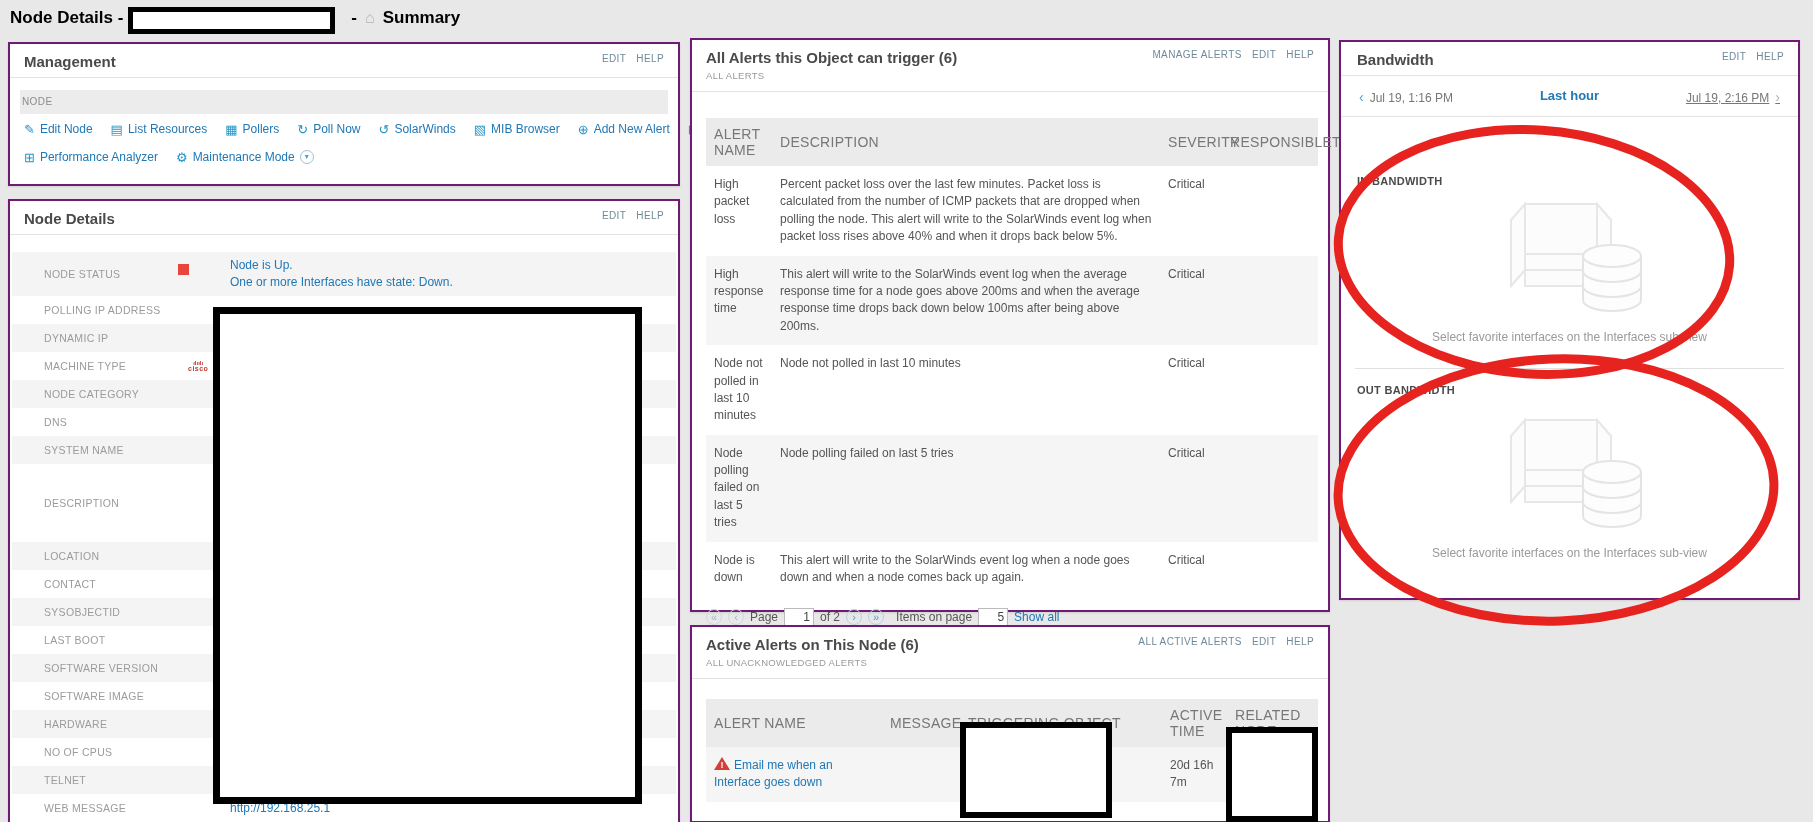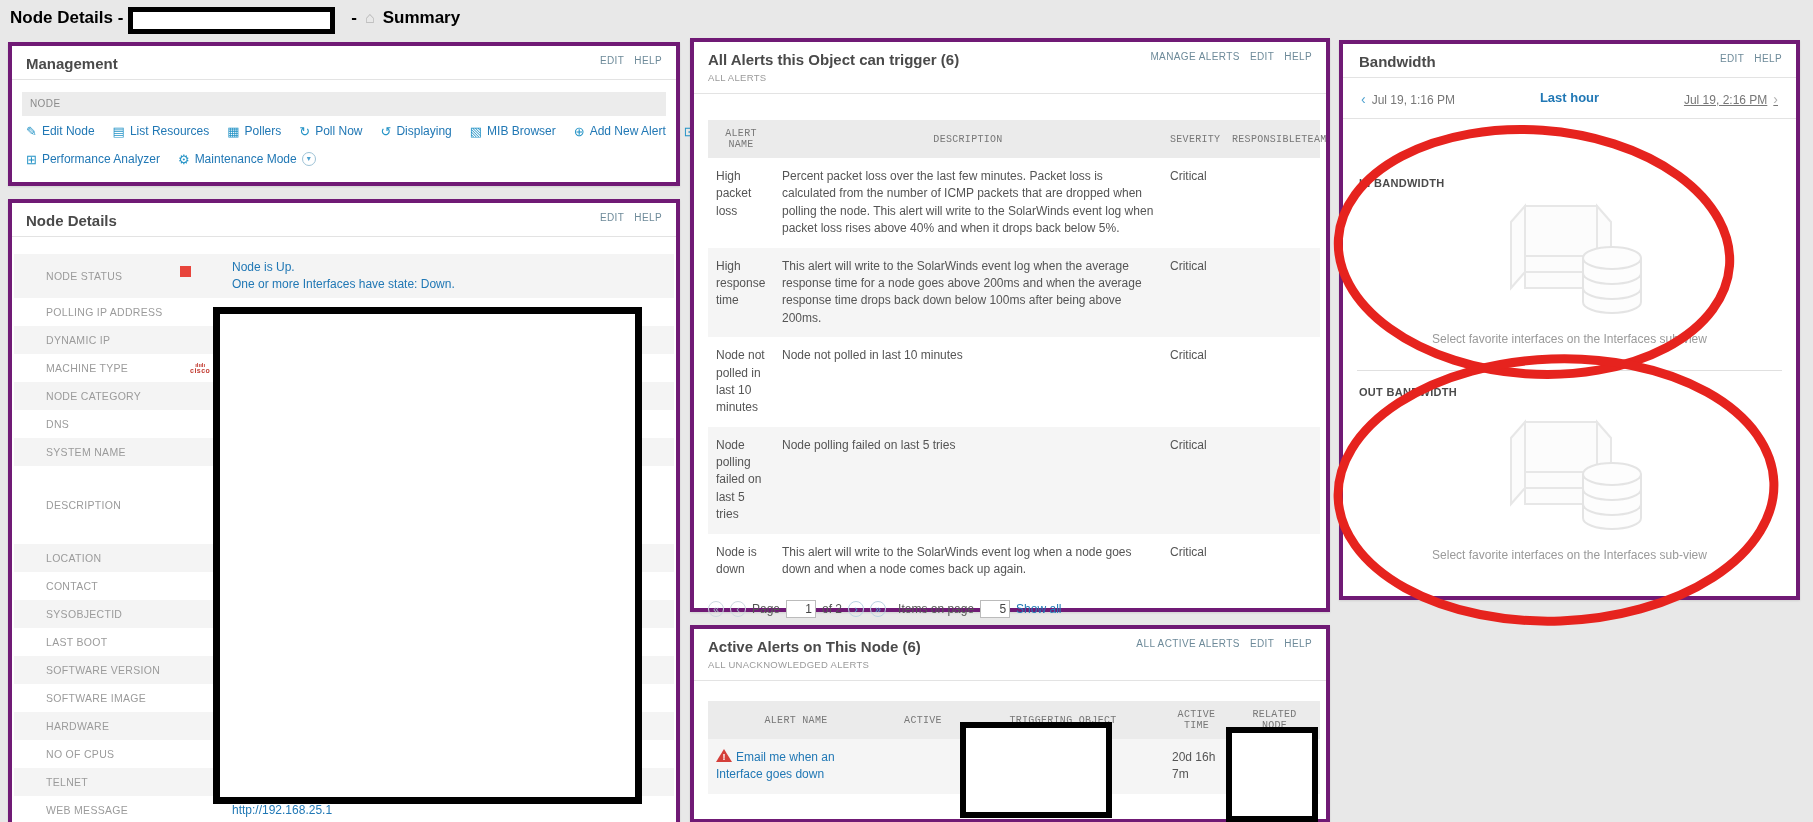--- a/index.html
+++ b/index.html
@@ -6,30 +6,30 @@
   html,body { background:#e8e8e8; }
   body { font-family:"Liberation Sans", sans-serif; }
   .screen { position:relative; width:1813px; height:822px; background:#e8e8e8; overflow:hidden; }
 
   
   .topbar { position:absolute; left:0; top:0; width:100%; height:36px; display:flex; align-items:center; gap:8px; padding-left:10px; }
   .topbar .t { font-size:17px; font-weight:bold; color:#000000; }
   .home-ico { color:#b5b5b5; font-size:16px; line-height:1; }
 
   
-  .panel { position:absolute; background:#fff; border:4px solid #701a75; box-shadow:0 1px 2px rgba(0,0,0,.10); }
+  .panel { position:absolute; background:#fff; border:2px solid #701a75; box-shadow:0 1px 2px rgba(0,0,0,.10); }
   .p-head { position:relative; height:34px; border-bottom:1px solid #e3e3e3; }
   .p-title { position:absolute; left:14px; top:9px; font-size:15px; font-weight:bold; color:#4a4a4a; }
   .p-sub { position:absolute; left:14px; top:30px; font-size:9.5px; color:#9a9a9a; letter-spacing:.3px; }
   .p-actions { position:absolute; right:14px; top:9px; font-size:10px; color:#6d8a99; letter-spacing:.4px; display:flex; gap:10px; }
   .p-actions span { cursor:pointer; }
   .tall-head { height:52px; }
 
   
-  .group-bar { position:absolute; left:10px; right:10px; top:46px; height:24px; background:#ececec; font-size:10px; color:#8a8a8a; letter-spacing:.4px; line-height:24px; padding-left:8px; }
+  .group-bar { position:absolute; left:10px; right:10px; top:46px; height:24px; background:#ececec; font-size:10px; color:#8a8a8a; letter-spacing:.4px; line-height:24px; padding-left:2px; }
   .mg-row { position:absolute; left:14px; right:10px; display:flex; gap:18px; align-items:center; }
   .mg-row1 { top:78px; }
   .mg-row2 { top:106px; }
   .mg-link { display:flex; align-items:center; gap:5px; font-size:12px; color:#2178b5; cursor:pointer; white-space:nowrap; }
   .mg-ico { color:#2493c6; font-size:13px; line-height:1; }
   .chev-circle { display:inline-block; width:14px; height:14px; border-radius:50%; border:1px solid #9dc2d6; color:#4da1cf; font-size:8px; line-height:12px; text-align:center; }
 
   
   .nd-row { position:absolute; left:2px; right:2px; display:flex; }
   .nd-row.gray { background:#f4f4f4; }
@@ -38,21 +38,21 @@
   .nd-value { flex:1; font-size:12px; color:#2178b5; align-self:center; line-height:1.4; }
   .status-ico { position:relative; width:24px; height:24px; border-radius:50%; background:#6fbf5a; }
   .status-ico::after { content:""; position:absolute; right:-3px; bottom:-3px; width:11px; height:11px; background:#e8453c; border:2px solid #f4f4f4; }
   .cisco { display:inline-block; text-align:center; color:#c23b31; line-height:.8; }
   .cisco .bars { display:block; font-size:6px; letter-spacing:0; font-weight:bold; }
   .cisco .word { display:block; font-size:7px; font-weight:bold; letter-spacing:.5px; }
   .nd-link { font-size:12px; color:#2178b5; }
 
   
   table.alerts { border-collapse:collapse; table-layout:fixed; width:612px; margin:0 14px; }
-  table.alerts th { background:#ebebeb; font-size:10px; font-weight:normal; color:#777; text-align:center; padding:8px; letter-spacing:.3px; vertical-align:middle;font-family:Liberation Mono, monospace; }
+  table.alerts th { background:#ebebeb; font-size:14px; font-weight:normal; color:#777; text-align:left; padding:8px; letter-spacing:.3px; vertical-align:middle; }
   table.alerts td { padding:10px 8px; font-size:12px; color:#555; vertical-align:top; line-height:1.45; }
   table.alerts tr.gray td { background:#f5f5f5; }
   td.sev { vertical-align:middle; }
   .alert-link { color:#2178b5; cursor:pointer; }
   .red-text { color:#e2574e; }
   .warn { position:relative; display:inline-block; width:16px; height:14px; vertical-align:-2px; margin-right:4px; }
   .warn::before { content:""; position:absolute; left:0; top:0; border-left:8px solid transparent; border-right:8px solid transparent; border-bottom:13px solid #d43f3a; }
   .warn::after { content:"!"; position:absolute; left:0; width:16px; top:2px; color:#fff; font-size:9px; font-weight:bold; text-align:center; }
 
   .pager { display:flex; align-items:center; gap:6px; margin:12px 14px 0; font-size:12px; color:#555; }
@@ -117,21 +117,21 @@
       <span class="mg-link">
           <span class="mg-ico">▦</span>
           <span>Pollers</span>
         </span>
       <span class="mg-link">
           <span class="mg-ico">↻</span>
           <span>Poll Now</span>
         </span>
       <span class="mg-link">
           <span class="mg-ico">↺</span>
-          <span>Displaying</span>
+          <span>SolarWinds</span>
         </span>
       <span class="mg-link">
           <span class="mg-ico">▧</span>
           <span>MIB Browser</span>
         </span>
       <span class="mg-link">
           <span class="mg-ico">⊕</span>
           <span>Add New Alert</span>
         </span>
       <span class="mg-link">
@@ -311,21 +311,21 @@
       <colgroup>
           <col style="width:176px">
           <col style="width:78px">
           <col style="width:202px">
           <col style="width:65px">
           <col style="width:91px">
         </colgroup>
       <tbody>
           <tr>
         <th>ALERT NAME</th>
-        <th>ACTIVE</th>
+        <th>MESSAGE</th>
         <th>TRIGGERING OBJECT</th>
         <th>ACTIVE TIME</th>
         <th>RELATED NODE</th>
       </tr>
       <tr class="gray">
         <td><span class="warn"></span><span class="alert-link">Email me when an Interface goes down</span></td>
         <td></td>
         <td></td>
         <td class="red-text">20d 16h 7m</td>
         <td></td>

